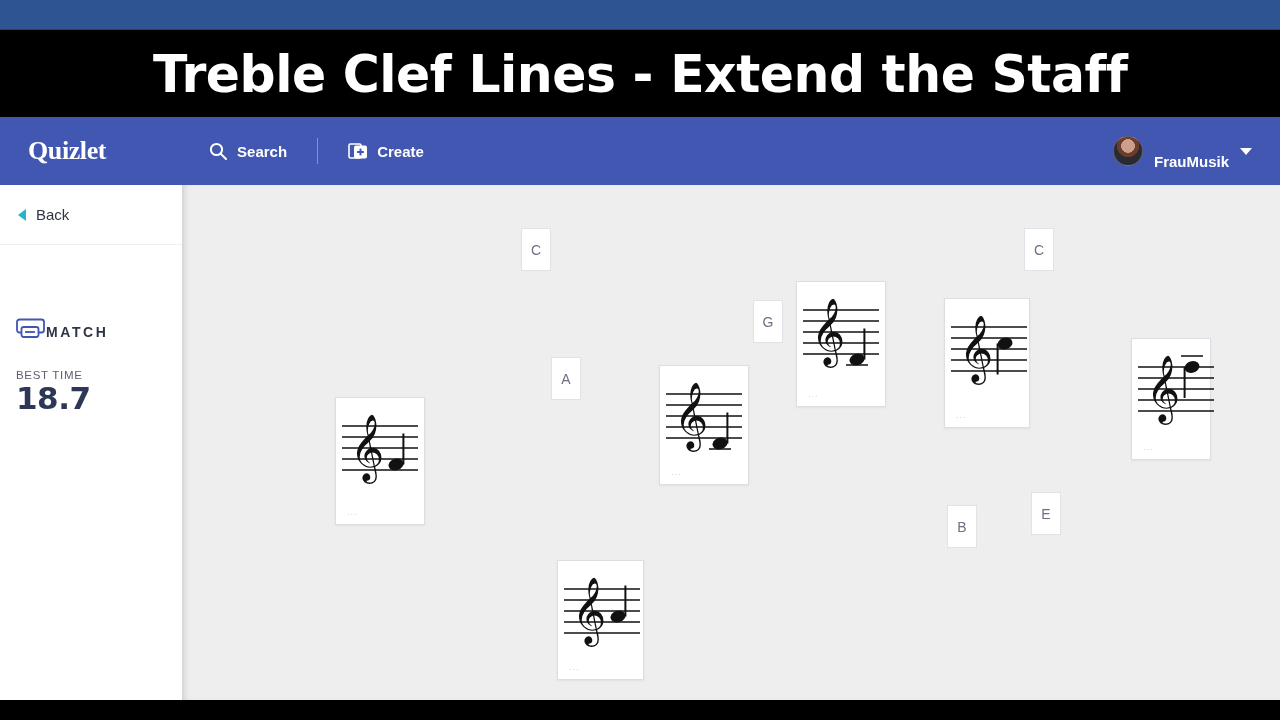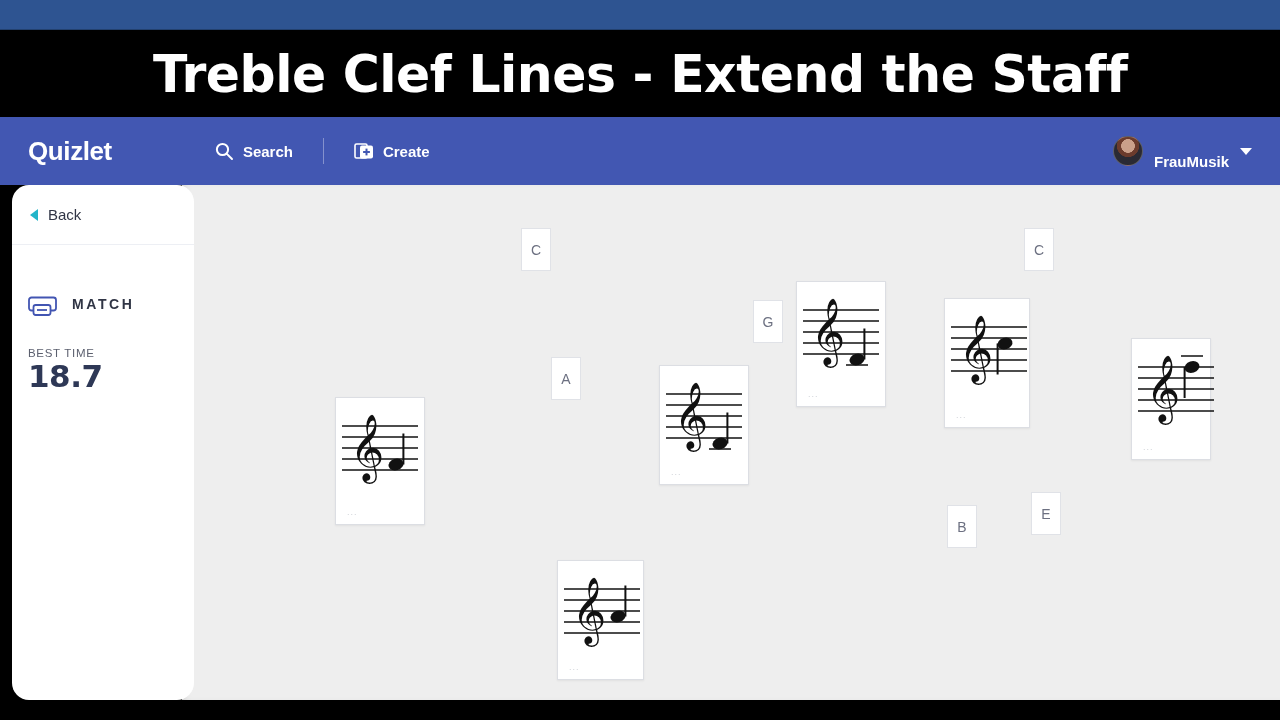--- a/index.html
+++ b/index.html
@@ -38,21 +38,21 @@
     position: absolute; left: 0; top: 117px; width: 1280px; height: 68px;
     background: #4257b2;
     display: flex; align-items: center;
   }
   .brand {
     margin-left: 28px;
     color: #fff;
     font-size: 26px;
     font-weight: bold;
     letter-spacing: -0.4px;
-    font-family: Liberation Sans, sans-serif;
+    font-family: Liberation Serif, serif;
   }
   .nav-links { display: flex; align-items: center; margin-left: 102px; }
   .nav-item {
     display: flex; align-items: center; gap: 9px;
     color: #fff; font-size: 15px; font-weight: bold;
     cursor: pointer;
   }
   .nav-sep {
     width: 1px; height: 26px; background: rgba(255,255,255,0.35);
     margin: 0 30px;
@@ -71,41 +71,40 @@
   .username { color: #fff; font-size: 15px; font-weight: bold; margin-top: 20px; }
   .caret {
     width: 0; height: 0;
     border-left: 6px solid transparent;
     border-right: 6px solid transparent;
     border-top: 7px solid #fff;
   }
 
   
   .sidebar {
-    position: absolute; left: 12px; top: 185px; width: 182px; height: 515px;
+    position: absolute; left: 0; top: 185px; width: 182px; height: 515px;
     background: #fff;
     z-index: 5;
-    border-radius: 17px;
   }
   .back-row {
     height: 60px; display: flex; align-items: center; gap: 10px;
     padding-left: 18px;
     border-bottom: 1px solid #edeff4;
     cursor: pointer;
   }
   .back-arrow {
     width: 0; height: 0;
     border-top: 6px solid transparent;
     border-bottom: 6px solid transparent;
     border-right: 8px solid #23b5c9;
   }
   .back-label { color: #303545; font-size: 15px; }
   .mode-row {
-    display: flex; align-items: flex-start; gap: 14px;
-    padding-left: 16px; margin-top: 51px;
+    display: flex; align-items: flex-end; 
+    padding-left: 16px; margin-top: 73px;
   }
   .mode-icon { width: 30px; height: 22px; }
   .mode-label {
     color: #303545; font-size: 14px; font-weight: bold;
     letter-spacing: 2.6px;
   }
   .stat { padding-left: 16px; }
   .stat.time { margin-top: 46px; }
   .stat.best { margin-top: 29px; }
   .stat-label {

